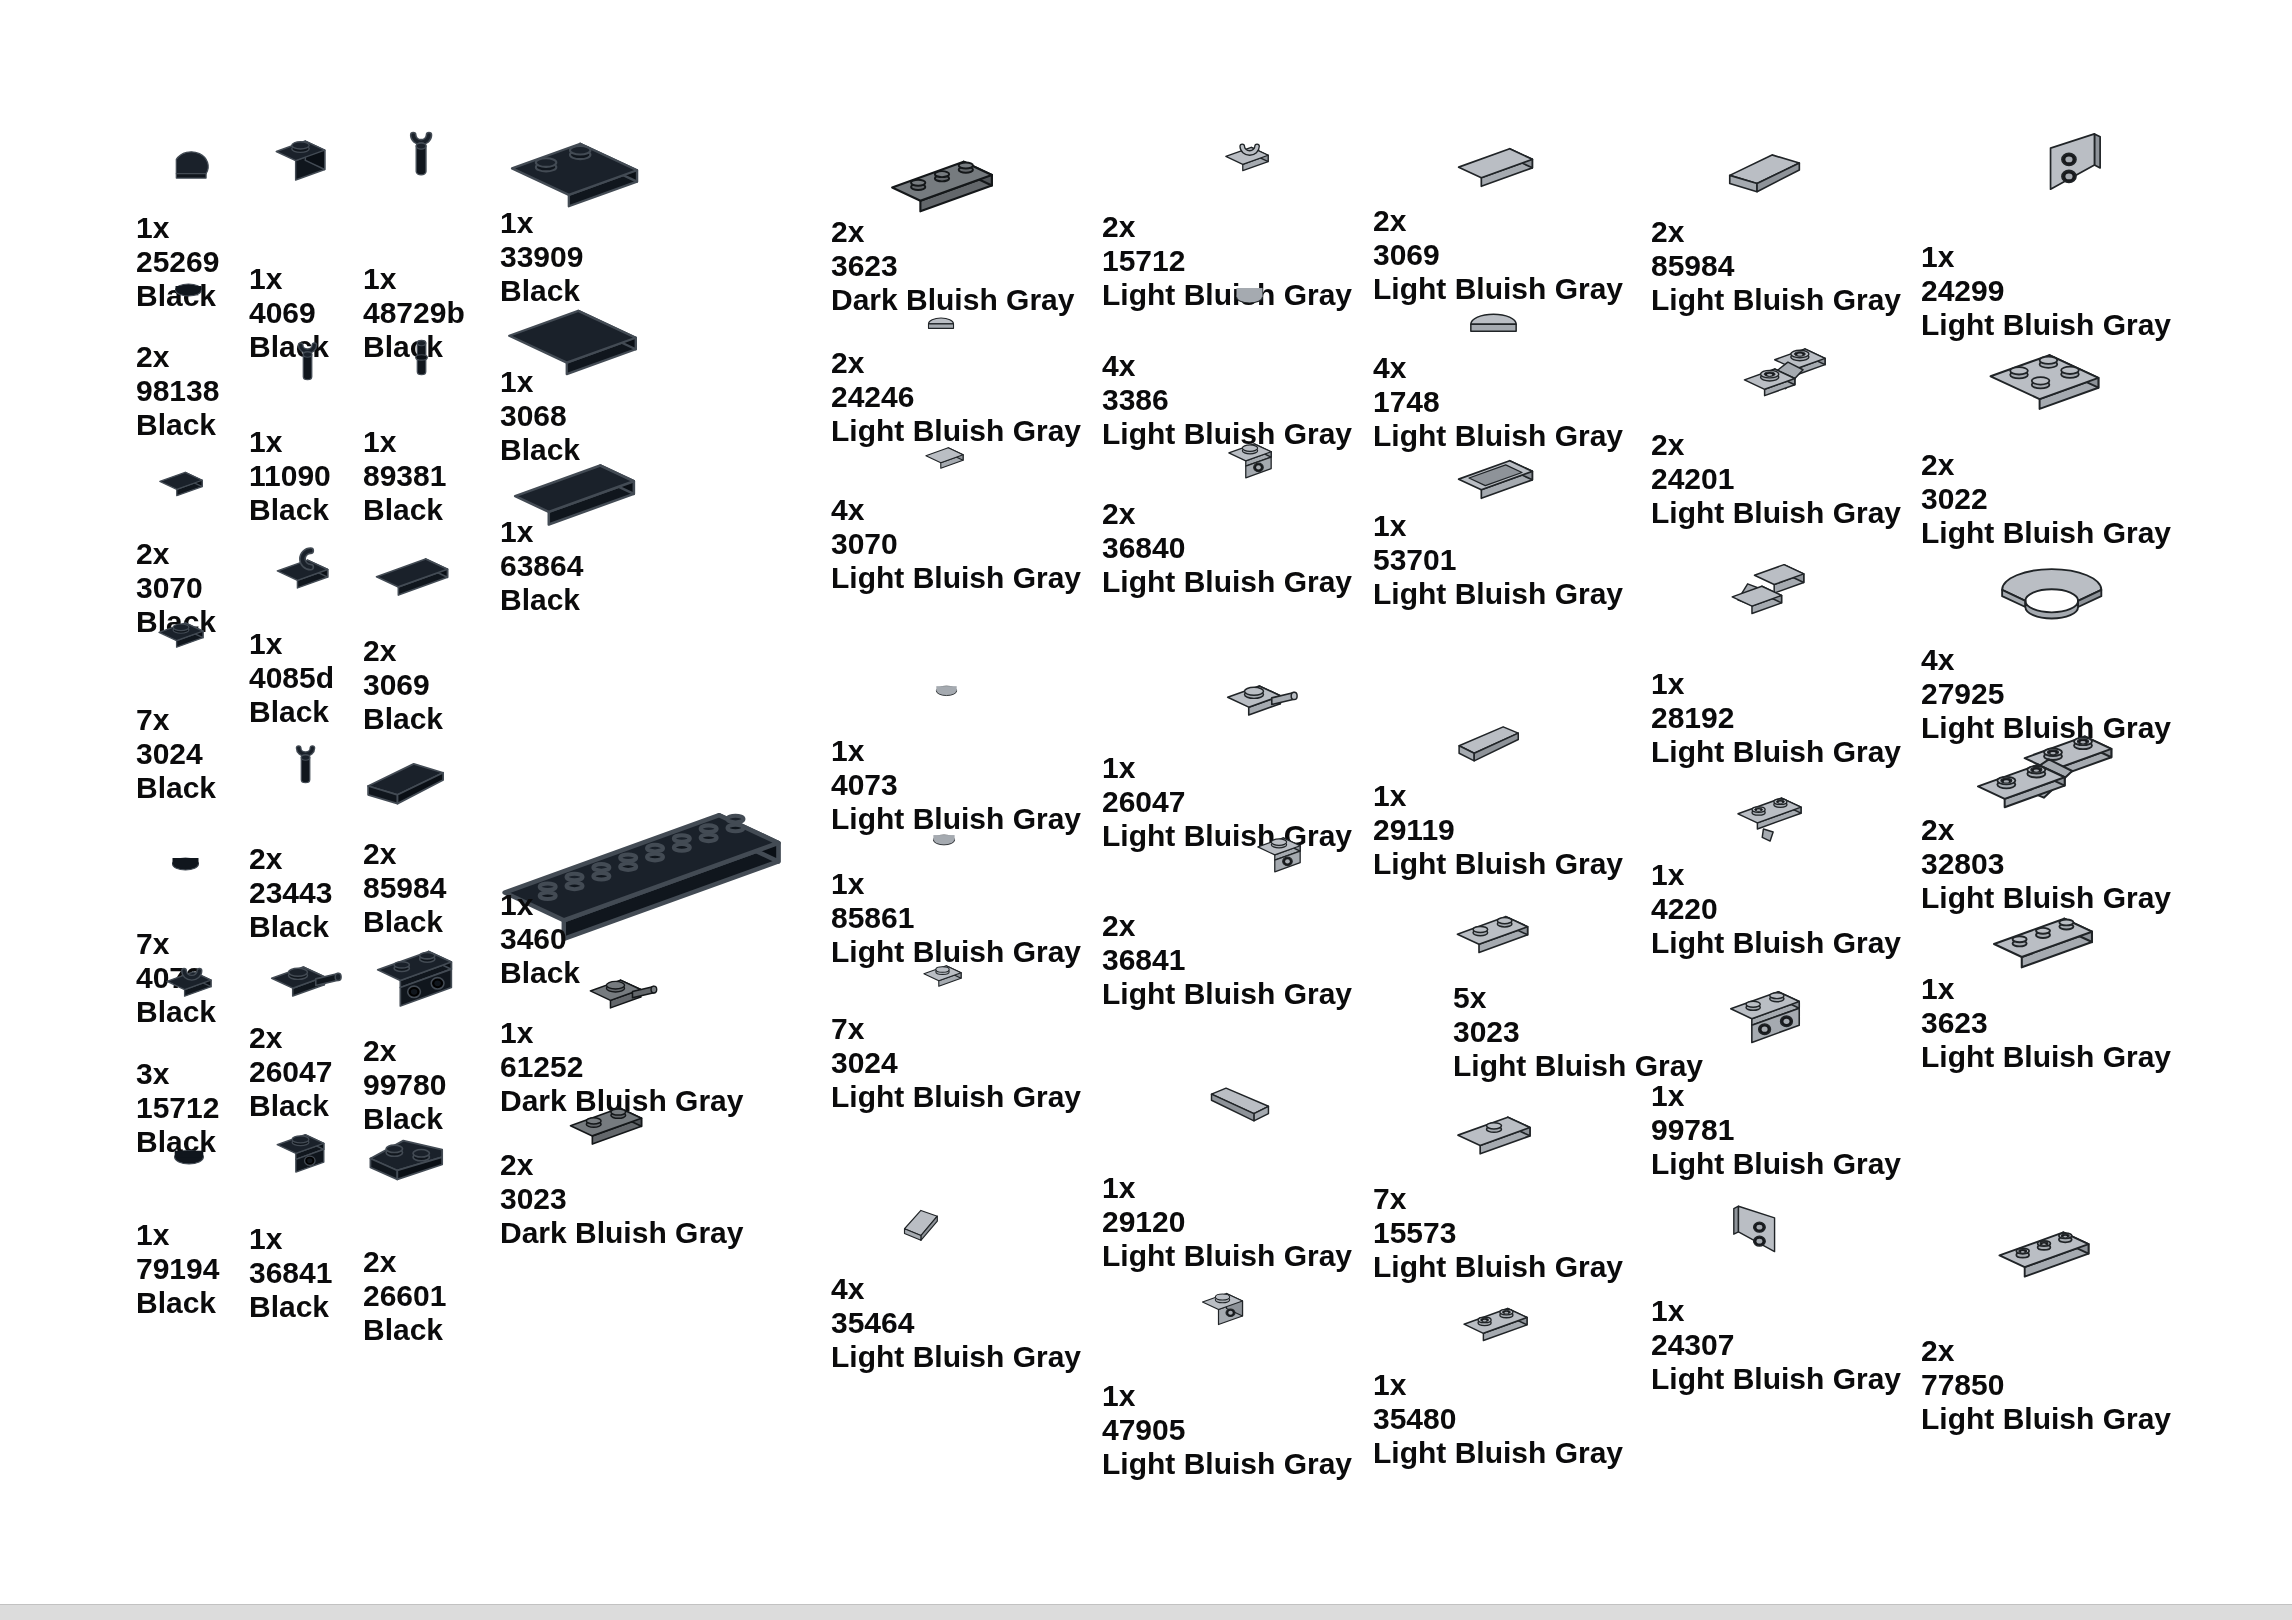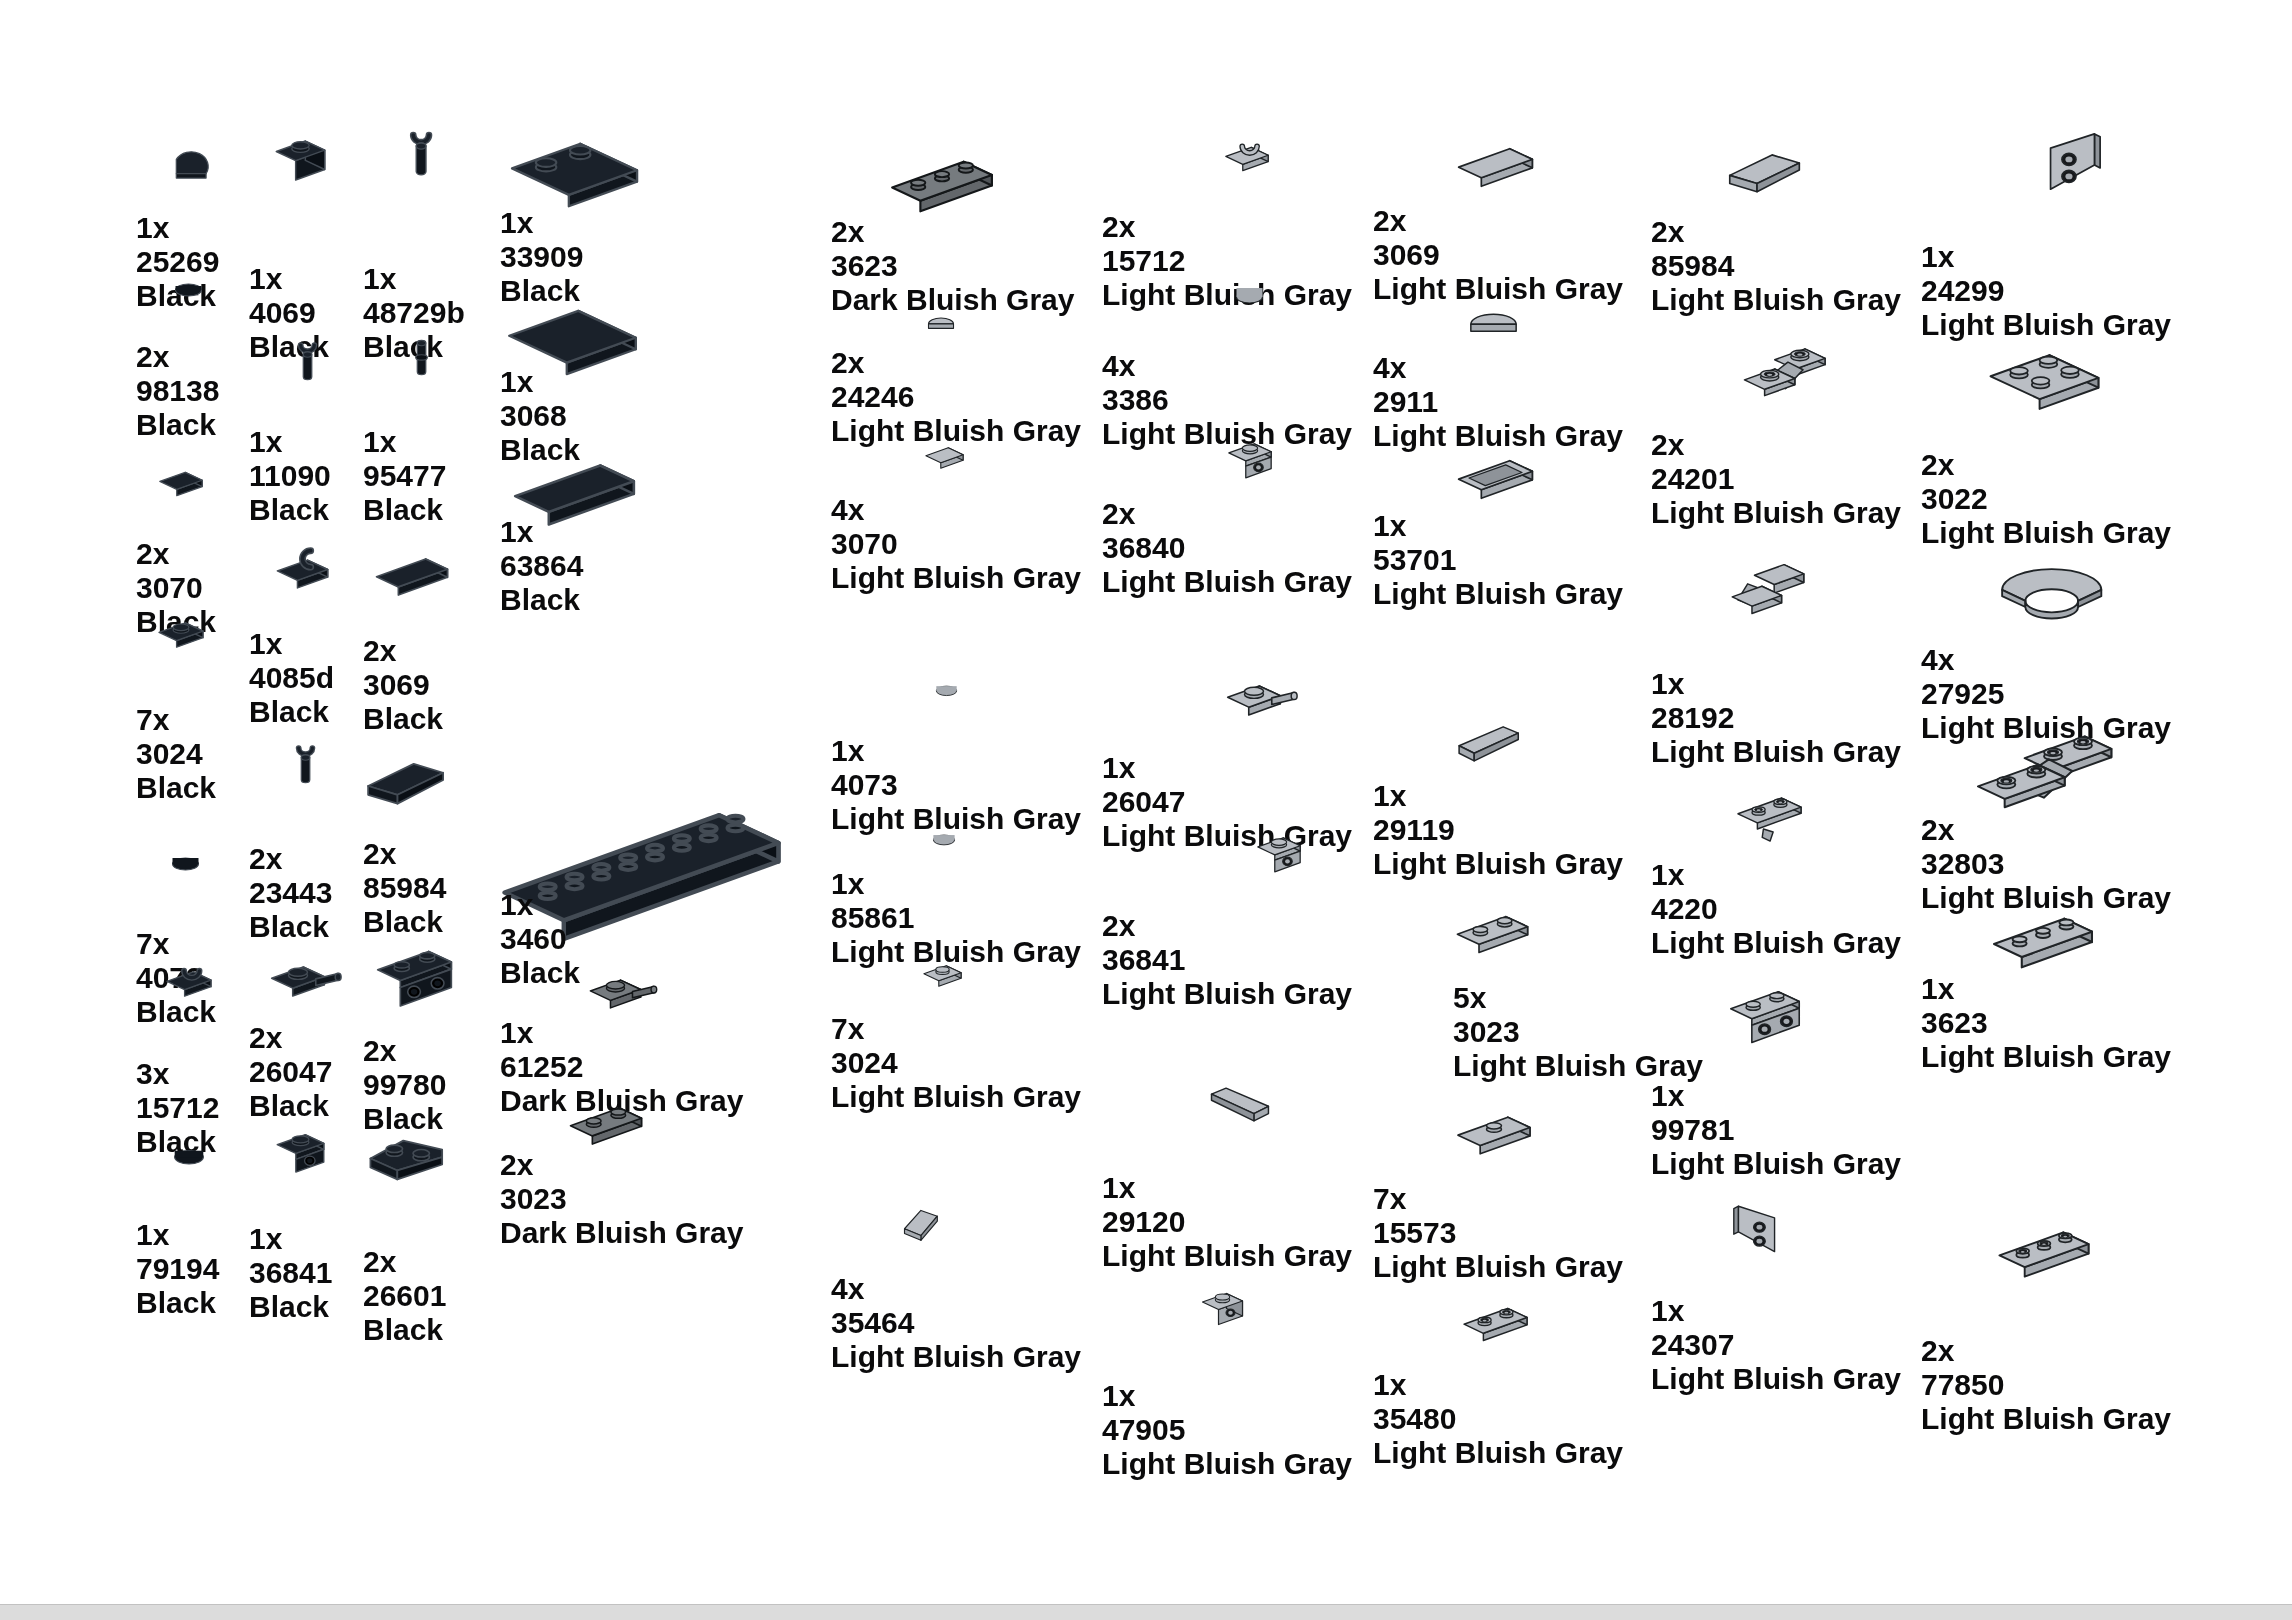--- a/index.html
+++ b/index.html
@@ -232,21 +232,21 @@
       <div class="part">
         <span class="part-icon" style="left: 376px; top: 327px;">
           <svg width="90" height="64" viewBox="0 0 170 120">
             <path d="M78,30 a8,5 0 0 1 16,0 V84 a8,5.5 0 0 1 -16,0 Z" fill="#10161d" stroke="#434b54" stroke-width="2.4" stroke-linejoin="round"></path>
             <ellipse cx="86.0" cy="30.0" rx="8.0" ry="5.0" fill="#1a212a" stroke="#434b54" stroke-width="2.2"></ellipse>
             <ellipse cx="86.0" cy="57.0" rx="11.0" ry="5.0" fill="#0a0f15" stroke="#434b54" stroke-width="2.2"></ellipse>
           </svg>
         </span>
         <div class="part-label" style="left: 363px; top: 425px;">
           <div>1x</div>
-          <div>95477</div>
+          <div>89381</div>
           <div>Black</div>
         </div>
       </div>
       <div class="part">
         <span class="part-icon" style="left: 354px; top: 536px;">
           <svg width="116" height="82" viewBox="0 0 170 120">
             <polygon points="65.0,74.5 137.0,48.5 137.0,60.5 65.0,86.5" fill="#10161d" stroke="#434b54" stroke-width="2.4" stroke-linejoin="round"></polygon>
             <polygon points="137.0,48.5 105.0,33.5 105.0,45.5 137.0,60.5" fill="#0a0f15" stroke="#434b54" stroke-width="2.4" stroke-linejoin="round"></polygon>
             <polygon points="33.0,59.5 105.0,33.5 137.0,48.5 65.0,74.5" fill="#1a212a" stroke="#434b54" stroke-width="2.4" stroke-linejoin="round"></polygon>
           </svg>
@@ -662,21 +662,21 @@
       </div>
       <div class="part">
         <span class="part-icon" style="left: 1440px; top: 285px;">
           <svg width="107" height="76" viewBox="0 0 170 120">
             <path d="M49,62 A36,16 0 0 1 121,62 Z" fill="#babec4" stroke="#202427" stroke-width="2.4" stroke-linejoin="round"></path>
             <polygon points="49.0,62.0 121.0,62.0 121.0,73.0 49.0,73.0" fill="#a5aab0" stroke="#202427" stroke-width="2.4" stroke-linejoin="round"></polygon>
           </svg>
         </span>
         <div class="part-label" style="left: 1373px; top: 351px;">
           <div>4x</div>
-          <div>2911</div>
+          <div>1748</div>
           <div>Light Bluish Gray</div>
         </div>
       </div>
       <div class="part">
         <span class="part-icon" style="left: 1435px; top: 437px;">
           <svg width="121" height="85" viewBox="0 0 170 120">
             <polygon points="65.0,74.5 137.0,48.5 137.0,60.5 65.0,86.5" fill="#a5aab0" stroke="#202427" stroke-width="2.4" stroke-linejoin="round"></polygon>
             <polygon points="137.0,48.5 105.0,33.5 105.0,45.5 137.0,60.5" fill="#8e9399" stroke="#202427" stroke-width="2.4" stroke-linejoin="round"></polygon>
             <polygon points="33.0,59.5 105.0,33.5 137.0,48.5 65.0,74.5" fill="#babec4" stroke="#202427" stroke-width="2.4" stroke-linejoin="round"></polygon>
             <polygon points="47.6,57.9 99.4,39.3 122.4,50.1 70.6,68.7" fill="#8e9399" stroke="#202427" stroke-width="1.8" stroke-linejoin="round"></polygon>

